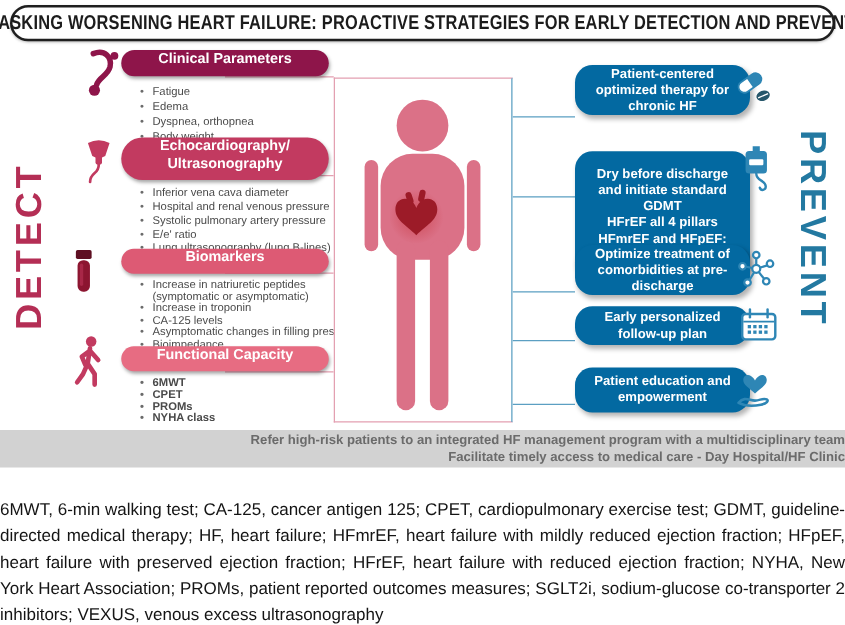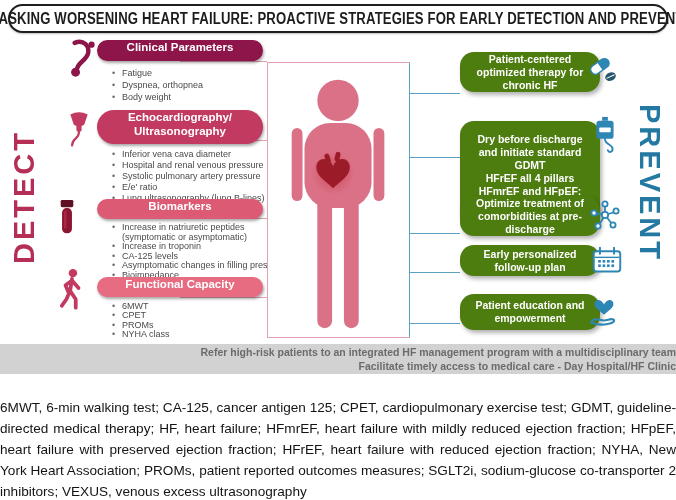--- a/index.html
+++ b/index.html
@@ -29,34 +29,34 @@
   .pill-0 { background:#8e154a; }
   .pill-1 { background:#c23a60;border-radius:17px; }
   .pill-2 { background:#dd5a74; }
   .pill-3 { background:#e76c82; }
   .dlist { position:absolute; left:112px; width:175px; list-style:none; z-index:2; }
   .dlist li { position:relative; padding-left:10px; color:#4a4a4a; font-size:9px; }
   .dlist li::before { content:"•"; position:absolute; left:0; top:0; color:#6a6a6a; }
   .dlist-0 li { line-height:12px; }
   .dlist-1 li { line-height:11px; }
   .dlist-2 li { line-height:9.6px; }
-  .dlist-3 li { line-height:9.4px; }
+  .dlist-3 li { line-height:9.4px;font-weight:bold; }
   .sec-icon { position:absolute; z-index:2; }
 
   
   .pink-line { position:absolute; height:1px; background:#e3a0b1; z-index:1; }
   .teal-line { position:absolute; height:1px; background:#5b9fc2; z-index:1; }
 
   
   .figure-box { position:absolute; left:267px; top:62px; width:143px; height:276px;
     background:#fff; border-top:1px solid #e3a0b1; border-left:1px solid #e3a0b1;
     border-bottom:1px solid #e3a0b1; border-right:1px solid #5b9fc2; z-index:2; }
 
   
-  .tbox { position:absolute; left:460px; width:140px; background:#4d7c0f;
+  .tbox { position:absolute; left:460px; width:140px; background:#0369a1;
     border-radius:14px; color:#fff; font-weight:700; font-size:10.5px; line-height:13px;
     display:flex; flex-direction:column; align-items:center; justify-content:center;
     text-align:center; padding:3px 8px; box-shadow:2px 3px 4px rgba(0,0,0,.3); z-index:2; }
   .picon { position:absolute; z-index:2; }
 
   
   .banner { position:absolute; left:0; top:344px; width:676px; height:30px;
     background:#d2d2d2; display:flex; flex-direction:column; align-items:flex-end;
     justify-content:center; color:#6b6b6b; font-weight:700; font-size:10.5px; line-height:14px; }
 
@@ -92,20 +92,21 @@
       <path d="M12,5 C22,1 29,8 27,17 C25,25 17,26 15,33" fill="none" stroke="#8e154a" stroke-width="5" stroke-linecap="round"></path>
       <circle cx="13" cy="38" r="5" fill="#8e154a"></circle>
       <circle cx="31" cy="7" r="3.5" fill="#8e154a"></circle>
     </svg>
   </div>
   <div class="pill pill-0" style="top:40px; height:21px;">
     <span>Clinical Parameters</span>
   </div>
   <ul class="dlist dlist-0" style="top:67px;">
     <li>Fatigue</li>
+    <li>Edema</li>
     <li>Dyspnea, orthopnea</li>
     <li>Body weight</li>
   </ul>
 
   <div class="sec-icon" style="left:66px; top:110px;">
     <svg width="26" height="40" viewBox="0 0 30 44">
       <path d="M5,4 Q15,-1 25,4 L21,16 Q15,19.5 9,16 Z" fill="#c23a60"></path>
       <rect x="12" y="15" width="6" height="9" rx="2" fill="#c23a60"></rect>
       <path d="M15,24 C15,33 7,31 7,40" fill="none" stroke="#c23a60" stroke-width="2.5" stroke-linecap="round"></path>
     </svg>

